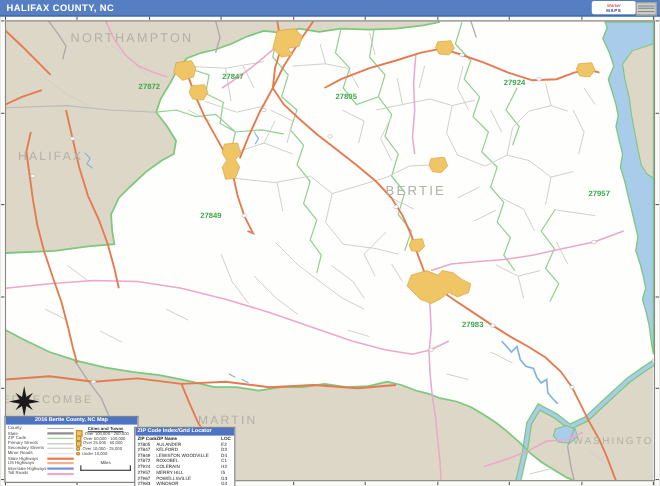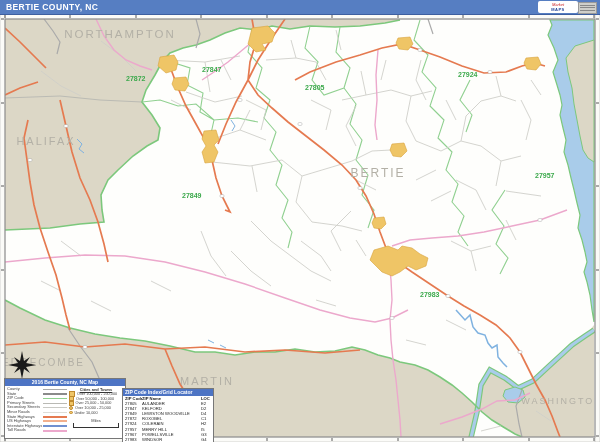--- a/index.html
+++ b/index.html
@@ -64,21 +64,21 @@
                  white-space:nowrap}
   .trow{display:flex;height:5.1px;align-items:center;padding:0 2px}
   .trow span{font-size:4.2px;color:#222;line-height:5.1px;white-space:nowrap;overflow:hidden}
   .trow .c1{width:17px}.trow .c2{flex:1}.trow .c3{width:10px}
   .trow.head span{font-weight:bold}
 </style>
 </head>
 <body>
 
 <div class="titlebar">
-  <span class="t">BERTIE COUNTY, NC</span>
+  <span class="t">HALIFAX COUNTY, NC</span>
   <span class="logобox">
     <span class="m1">Market</span>
     <span class="m2">MAPS</span>
   </span>
   <span class="gbox">
       <i></i>
       <i></i>
       <i></i>
     </span>
 </div>

